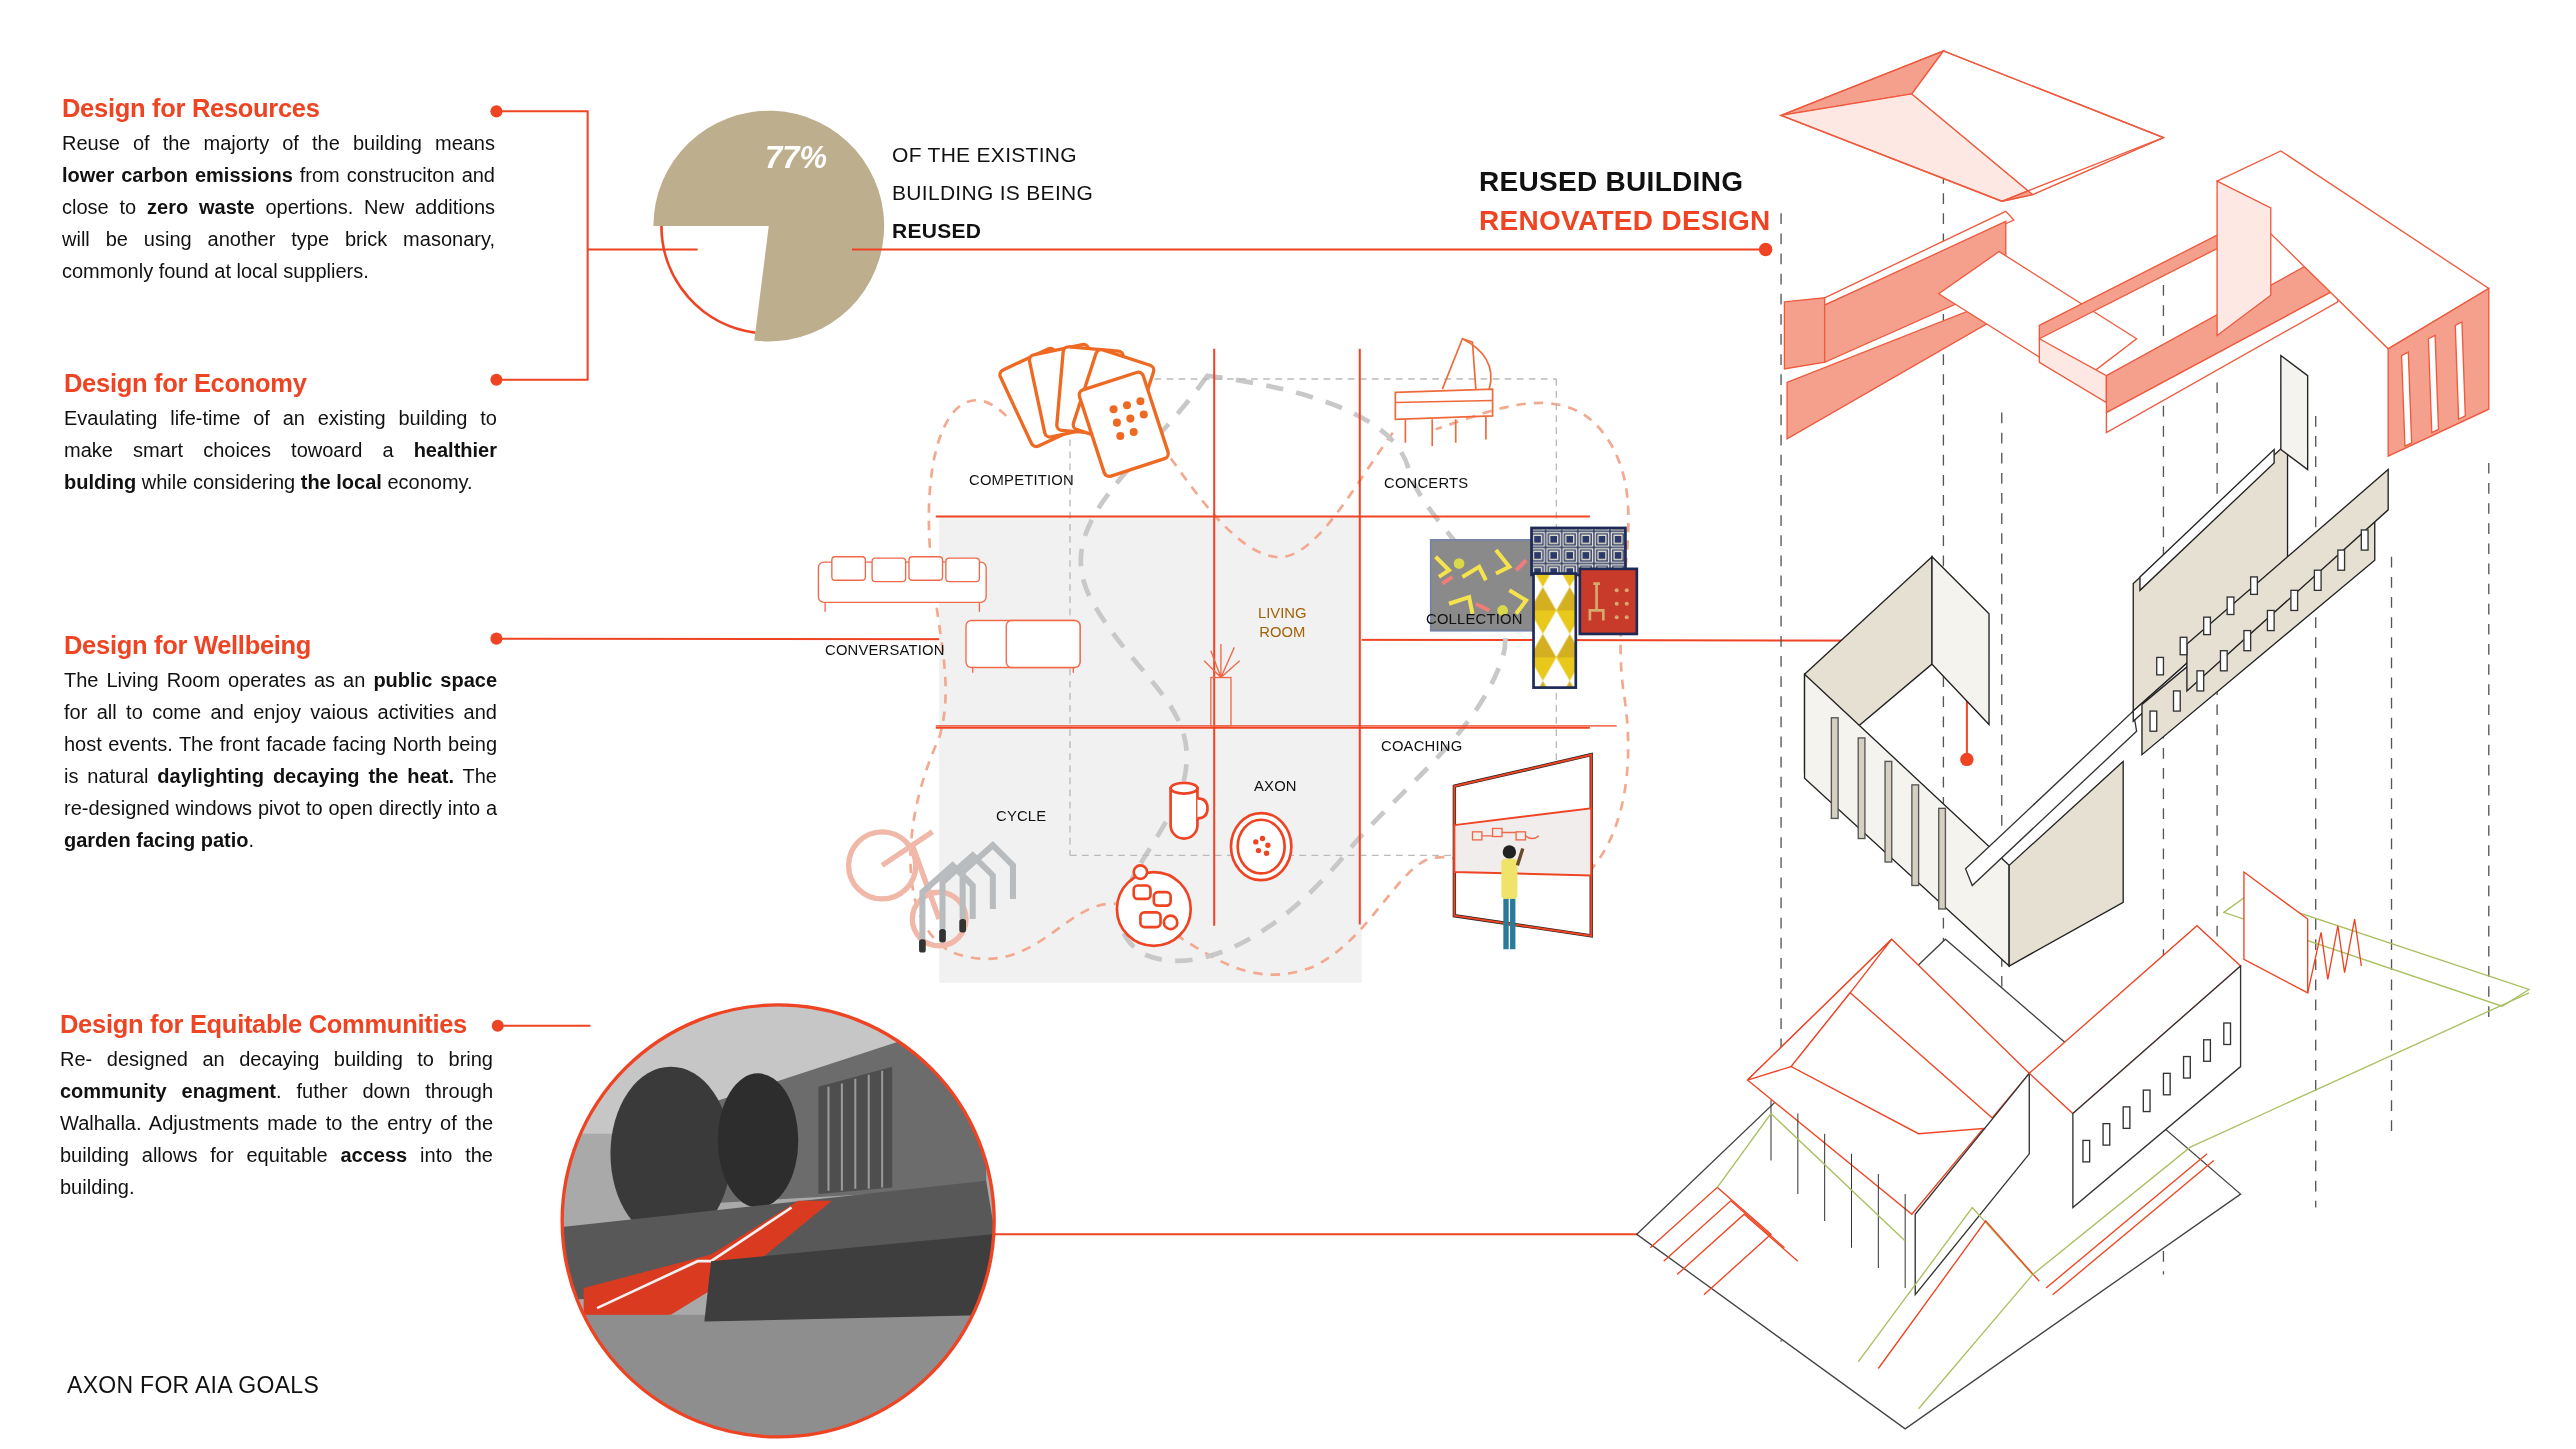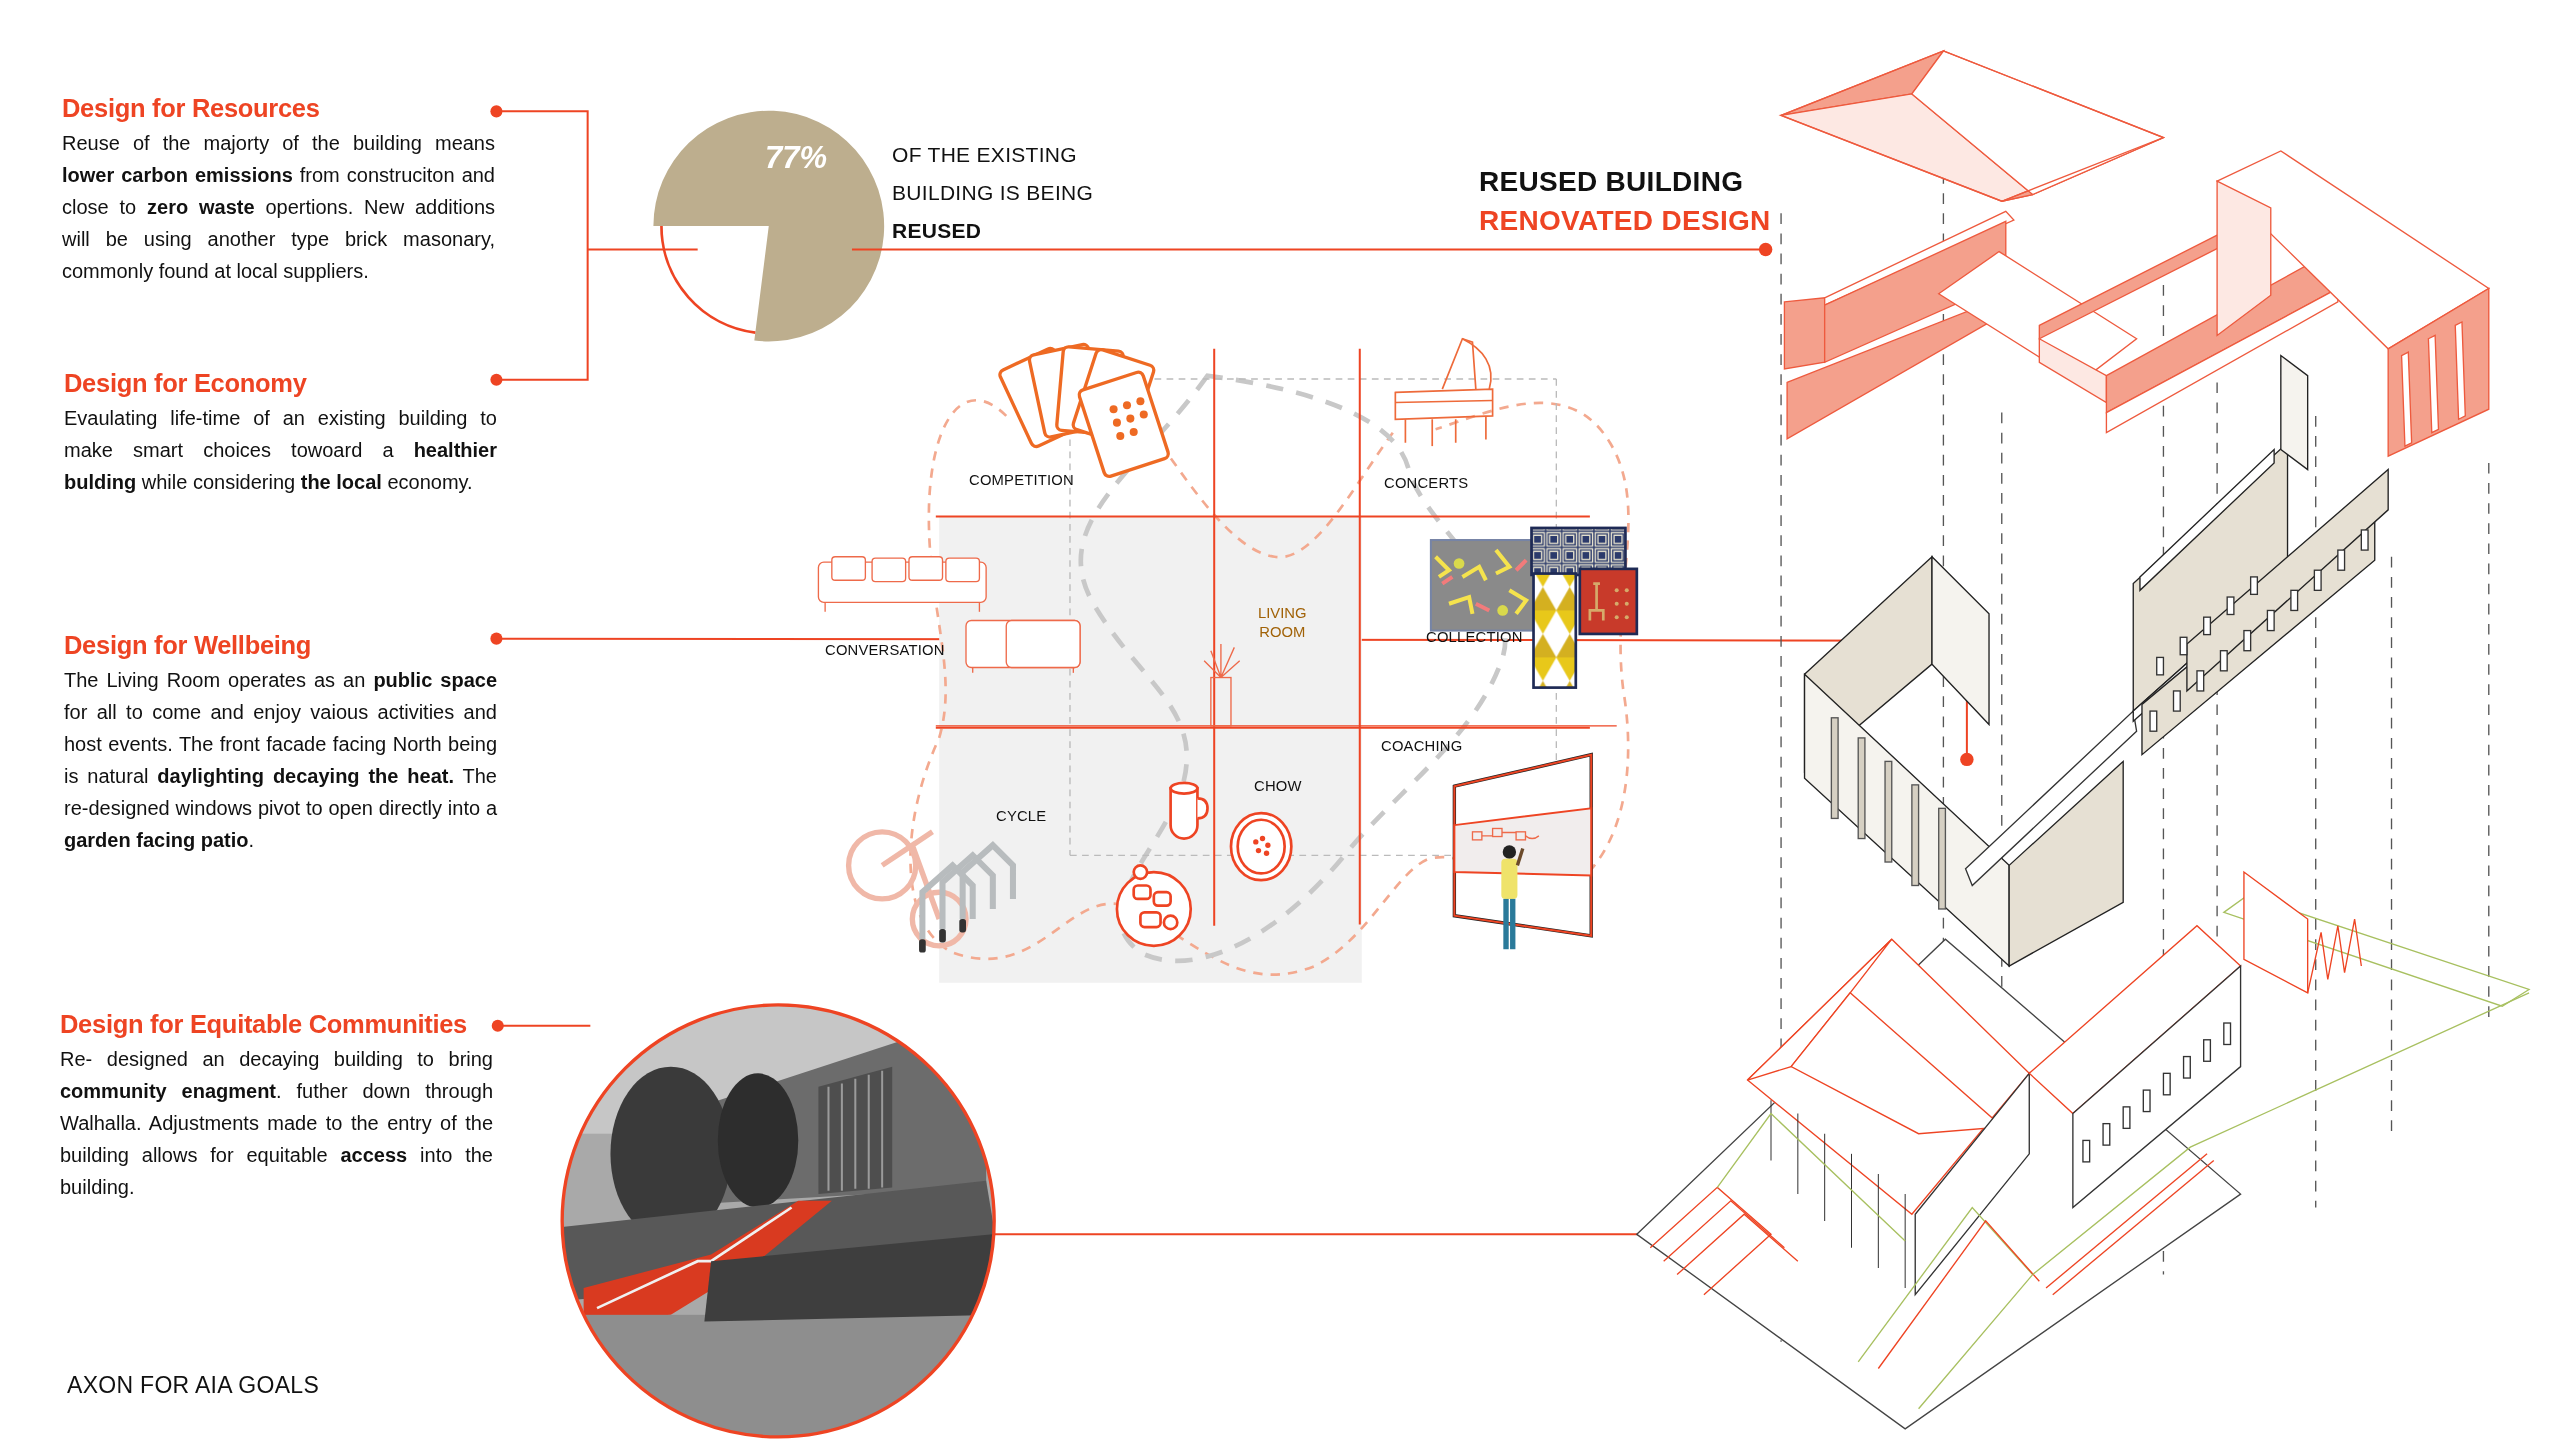--- a/index.html
+++ b/index.html
@@ -374,23 +374,23 @@
   <div>BUILDING IS BEING</div>
   <div style="font-weight:700;">REUSED</div>
 </div>
 
 <div class="legend-line" style="left:1479px;top:166px;color:#111;">REUSED BUILDING</div>
 <div class="legend-line" style="left:1479px;top:205px;color:#ee4423;">RENOVATED DESIGN</div>
 
 <div class="zone-label" style="left:969px;top:472px;">COMPETITION</div>
 <div class="zone-label" style="left:1384px;top:475px;">CONCERTS</div>
 <div class="zone-label" style="left:825px;top:642px;">CONVERSATION</div>
-<div class="zone-label" style="left:1426px;top:629px;">COLLECTION</div>
+<div class="zone-label" style="left:1426px;top:611px;">COLLECTION</div>
 <div class="zone-label" style="left:996px;top:808px;">CYCLE</div>
-<div class="zone-label" style="left:1254px;top:778px;">CHOW</div>
+<div class="zone-label" style="left:1254px;top:778px;">AXON</div>
 <div class="zone-label" style="left:1381px;top:738px;">COACHING</div>
 
 <div class="abs" style="left:1258px;top:604px;font-size:14.8px;line-height:19px;color:#a16207;text-align:center;">
   <div>LIVING</div>
   <div>ROOM</div>
 </div>
 
 <div class="caption" style="left:67px;top:1372px;">AXON FOR AIA GOALS</div>
 
 

